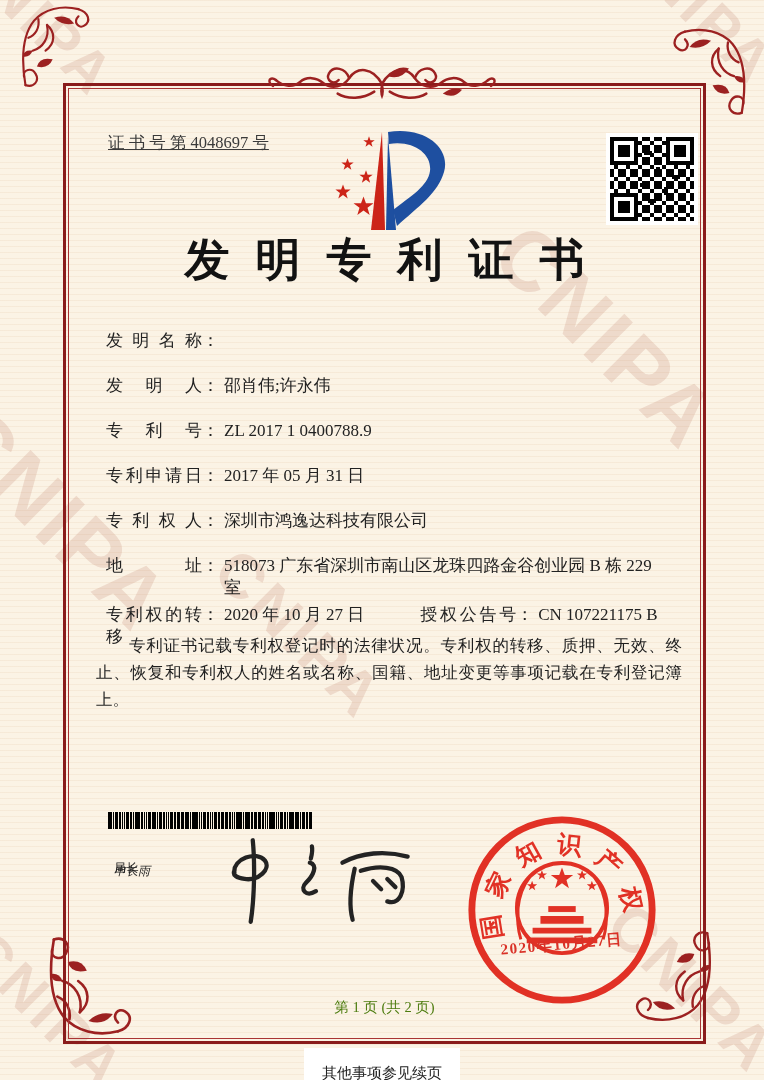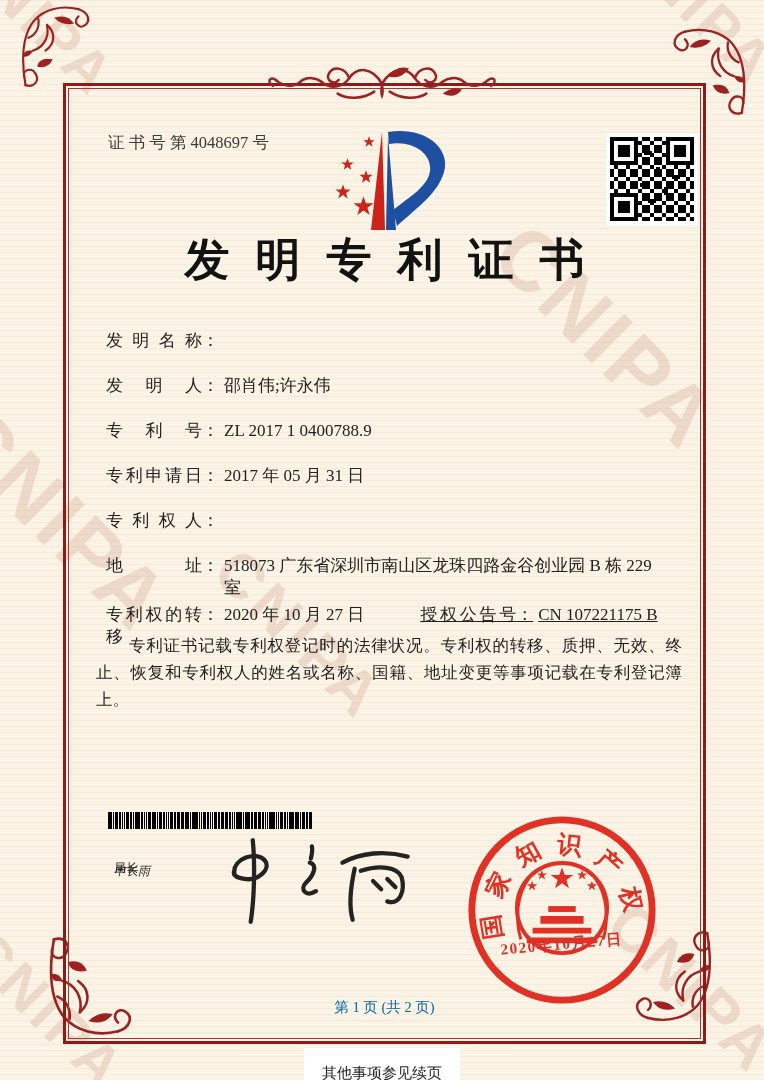--- a/index.html
+++ b/index.html
@@ -31,52 +31,52 @@
   .c-br{left:624px;top:930px;width:96px;height:96px;transform:scaleX(-1);}
 
   .topscroll{position:absolute;left:266px;top:55px;width:232px;height:54px;z-index:3;color:#9c2121;}
 
   .frame{
     position:absolute;left:63px;top:83px;width:643px;height:961px;
     border:3px solid #8a1c1c;box-sizing:border-box;z-index:2;
   }
   .frame::before{content:"";position:absolute;inset:2px;border:1px solid #a93434;pointer-events:none;}
 
-  .cert-no{position:absolute;left:42px;top:46px;font-size:16.5px;color:#3a3a3a;}
+  .cert-no{position:absolute;left:42px;top:46px;font-size:16.5px;color:#3a3a3a;text-decoration:underline;}
 
   .logo{position:absolute;left:259px;top:44px;width:130px;height:104px;}
   .qr{position:absolute;left:540px;top:47px;background:#fff;padding:4px;line-height:0;}
 
   .title{
     position:absolute;left:0;right:0;top:144px;text-align:center;
     font-size:45px;font-weight:bold;color:#121212;
     letter-spacing:26px;text-indent:26px;white-space:nowrap;
   }
 
   .fields{position:absolute;left:40px;top:244px;width:580px;}
   .field-row{display:flex;align-items:flex-start;font-size:17px;line-height:22px;color:#222;margin-bottom:23px;}
   .field-row.addr{margin-bottom:5px;}
   .flabel{display:inline-block;width:96px;text-align:justify;text-align-last:justify;flex:none;}
   .colon{flex:none;margin-right:5px;}
   .fvalue{display:inline-block;max-width:440px;}
-  .field2{margin-left:56px;display:flex;text-decoration:underline;}
+  .field2{margin-left:56px;display:flex;}
 
   .paras{position:absolute;left:30px;top:546px;width:586px;font-size:16.5px;line-height:27px;text-align:justify;color:#1f1f1f;}
   .paras p{margin:0;text-indent:2em;}
 
   .barcode{position:absolute;left:42px;top:726px;line-height:0;}
 
   .sig-title,.sig-name{position:absolute;left:48px;font-family:"Liberation Sans",sans-serif;font-size:12px;color:#1c1c1c;}
   .sig-title{top:774px;}
   .sig-name{top:777px;font-style:italic;}
   .sig-script{position:absolute;left:146px;top:748px;width:214px;height:92px;}
 
   .seal{position:absolute;left:398px;top:726px;width:196px;height:196px;z-index:3;opacity:.95;}
 
-  .pagenum{position:absolute;left:0;right:0;top:912px;text-align:center;font-size:14.5px;color:#0369a1;}
+  .pagenum{position:absolute;left:0;right:0;top:912px;text-align:center;font-size:14.5px;color:#4d7c0f;}
 
   .footer-note{
     position:absolute;left:50%;top:1048px;transform:translateX(-50%);
     background:#ffffff;padding:16px 18px;font-size:15px;color:#222;z-index:4;white-space:nowrap;
   }
 </style>
 </head>
 <body>
 
 <svg width="0" height="0" style="position:absolute" aria-hidden="true">
@@ -225,20 +225,21 @@
         <span class="fvalue">ZL 2017 1 0400788.9</span>
     </div>
     <div class="field-row">
       <span class="flabel">专利申请日</span>
         <span class="colon">：</span>
         <span class="fvalue">2017 年 05 月 31 日</span>
     </div>
     <div class="field-row">
       <span class="flabel">专利权人</span>
         <span class="colon">：</span>
+        <span class="fvalue">深圳市鸿逸达科技有限公司</span>
     </div>
     <div class="field-row addr">
       <span class="flabel">地址</span>
         <span class="colon">：</span>
         <span class="fvalue">518073 广东省深圳市南山区龙珠四路金谷创业园 B 栋 229 室</span>
     </div>
     <div class="field-row">
       <span class="flabel">专利权的转移</span>
         <span class="colon">：</span>
         <span class="fvalue">2020 年 10 月 27 日</span>

